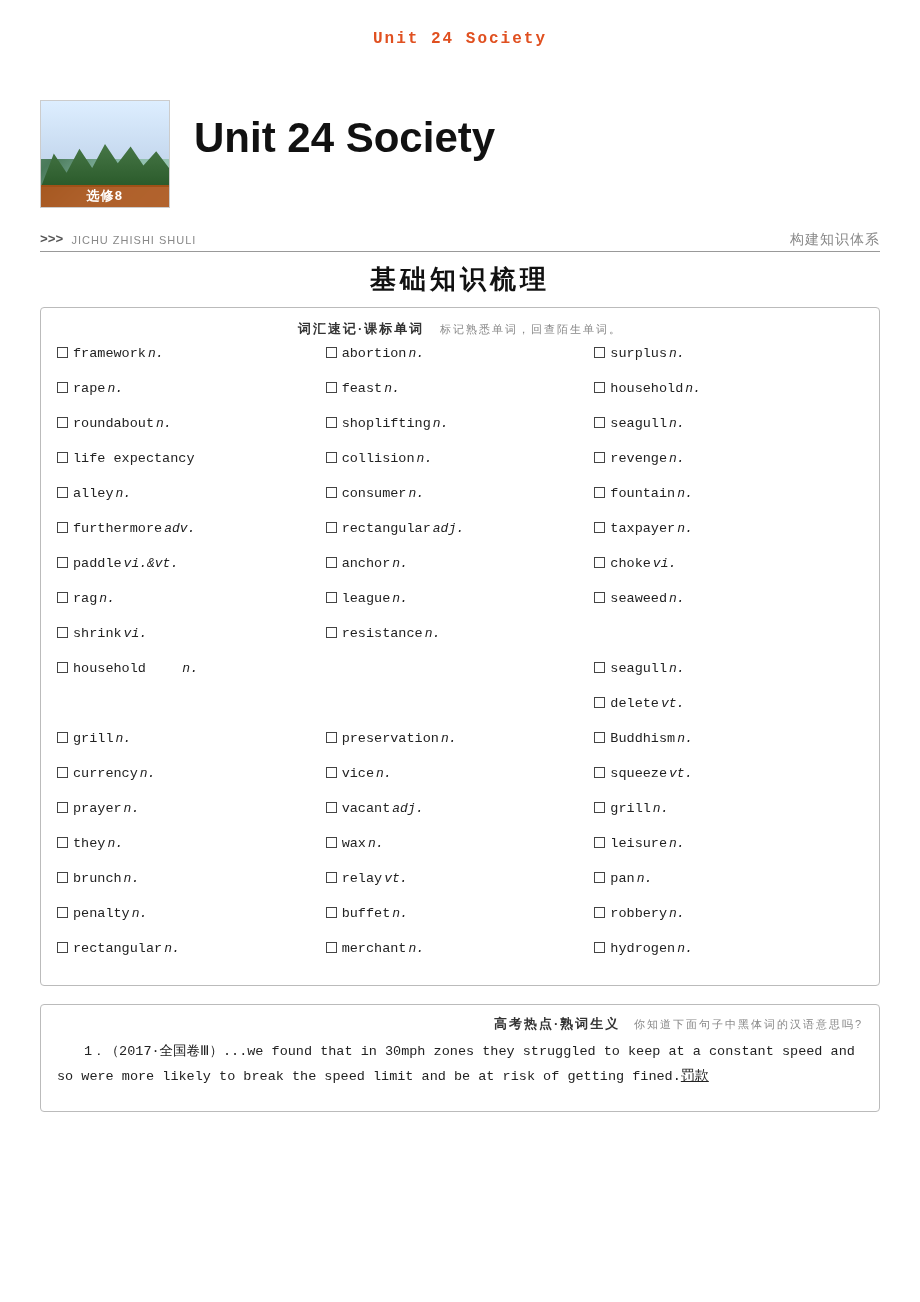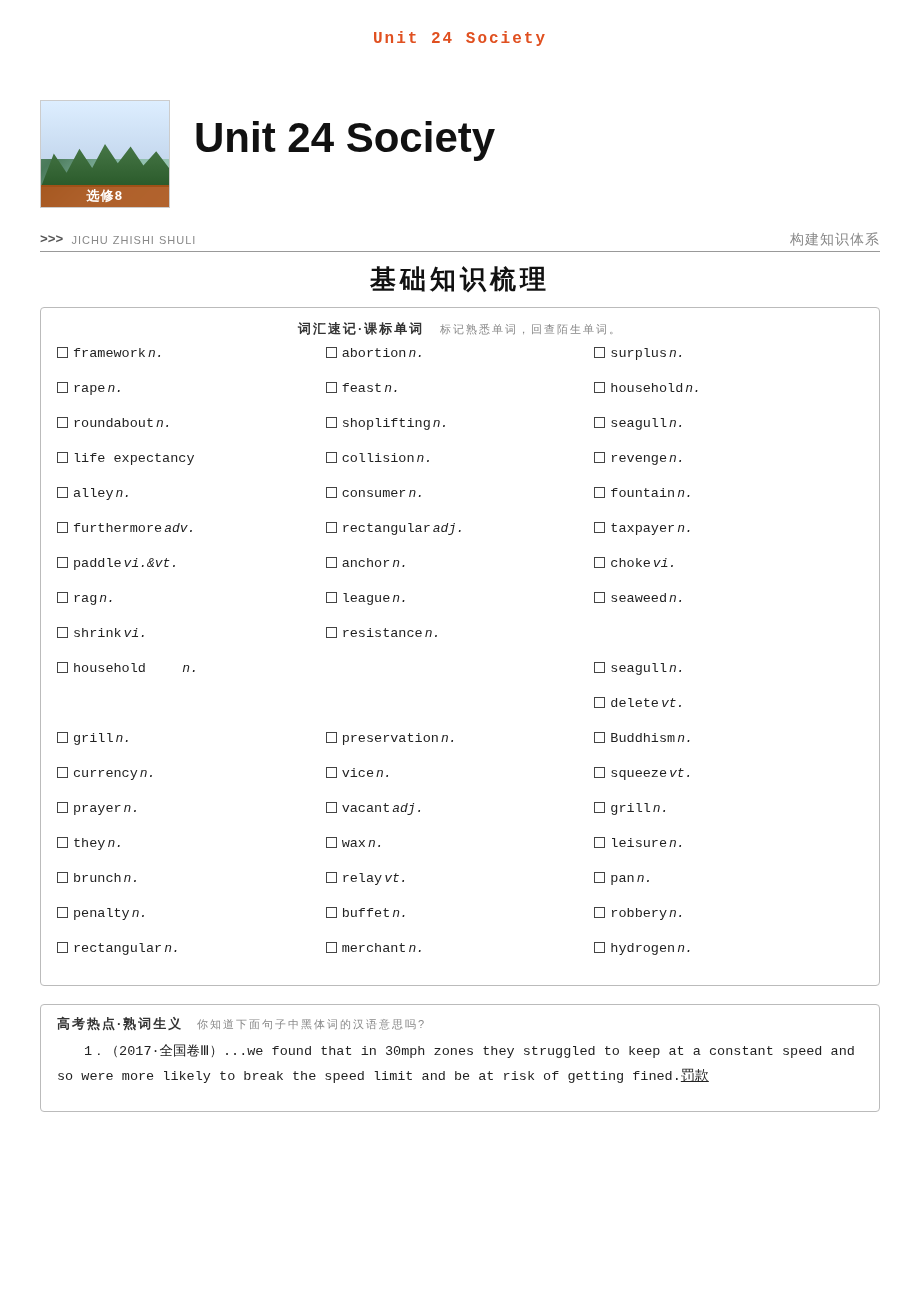--- a/index.html
+++ b/index.html
@@ -189,21 +189,21 @@
     }
 
     .hot-box {
       border: 1px solid #bbb;
       border-radius: 4px;
       padding: 10px 16px 12px 16px;
       margin-bottom: 10px;
     }
 
     .hot-subtitle {
-      text-align: left;
+      text-align: right;
       font-size: 13px;
       font-weight: bold;
       font-family: "SimHei", "Microsoft YaHei", Arial, sans-serif;
       color: #333;
       margin-bottom: 8px;
       letter-spacing: 2px;
     }
 
     .hot-subtitle-note {
       font-size: 11px;

